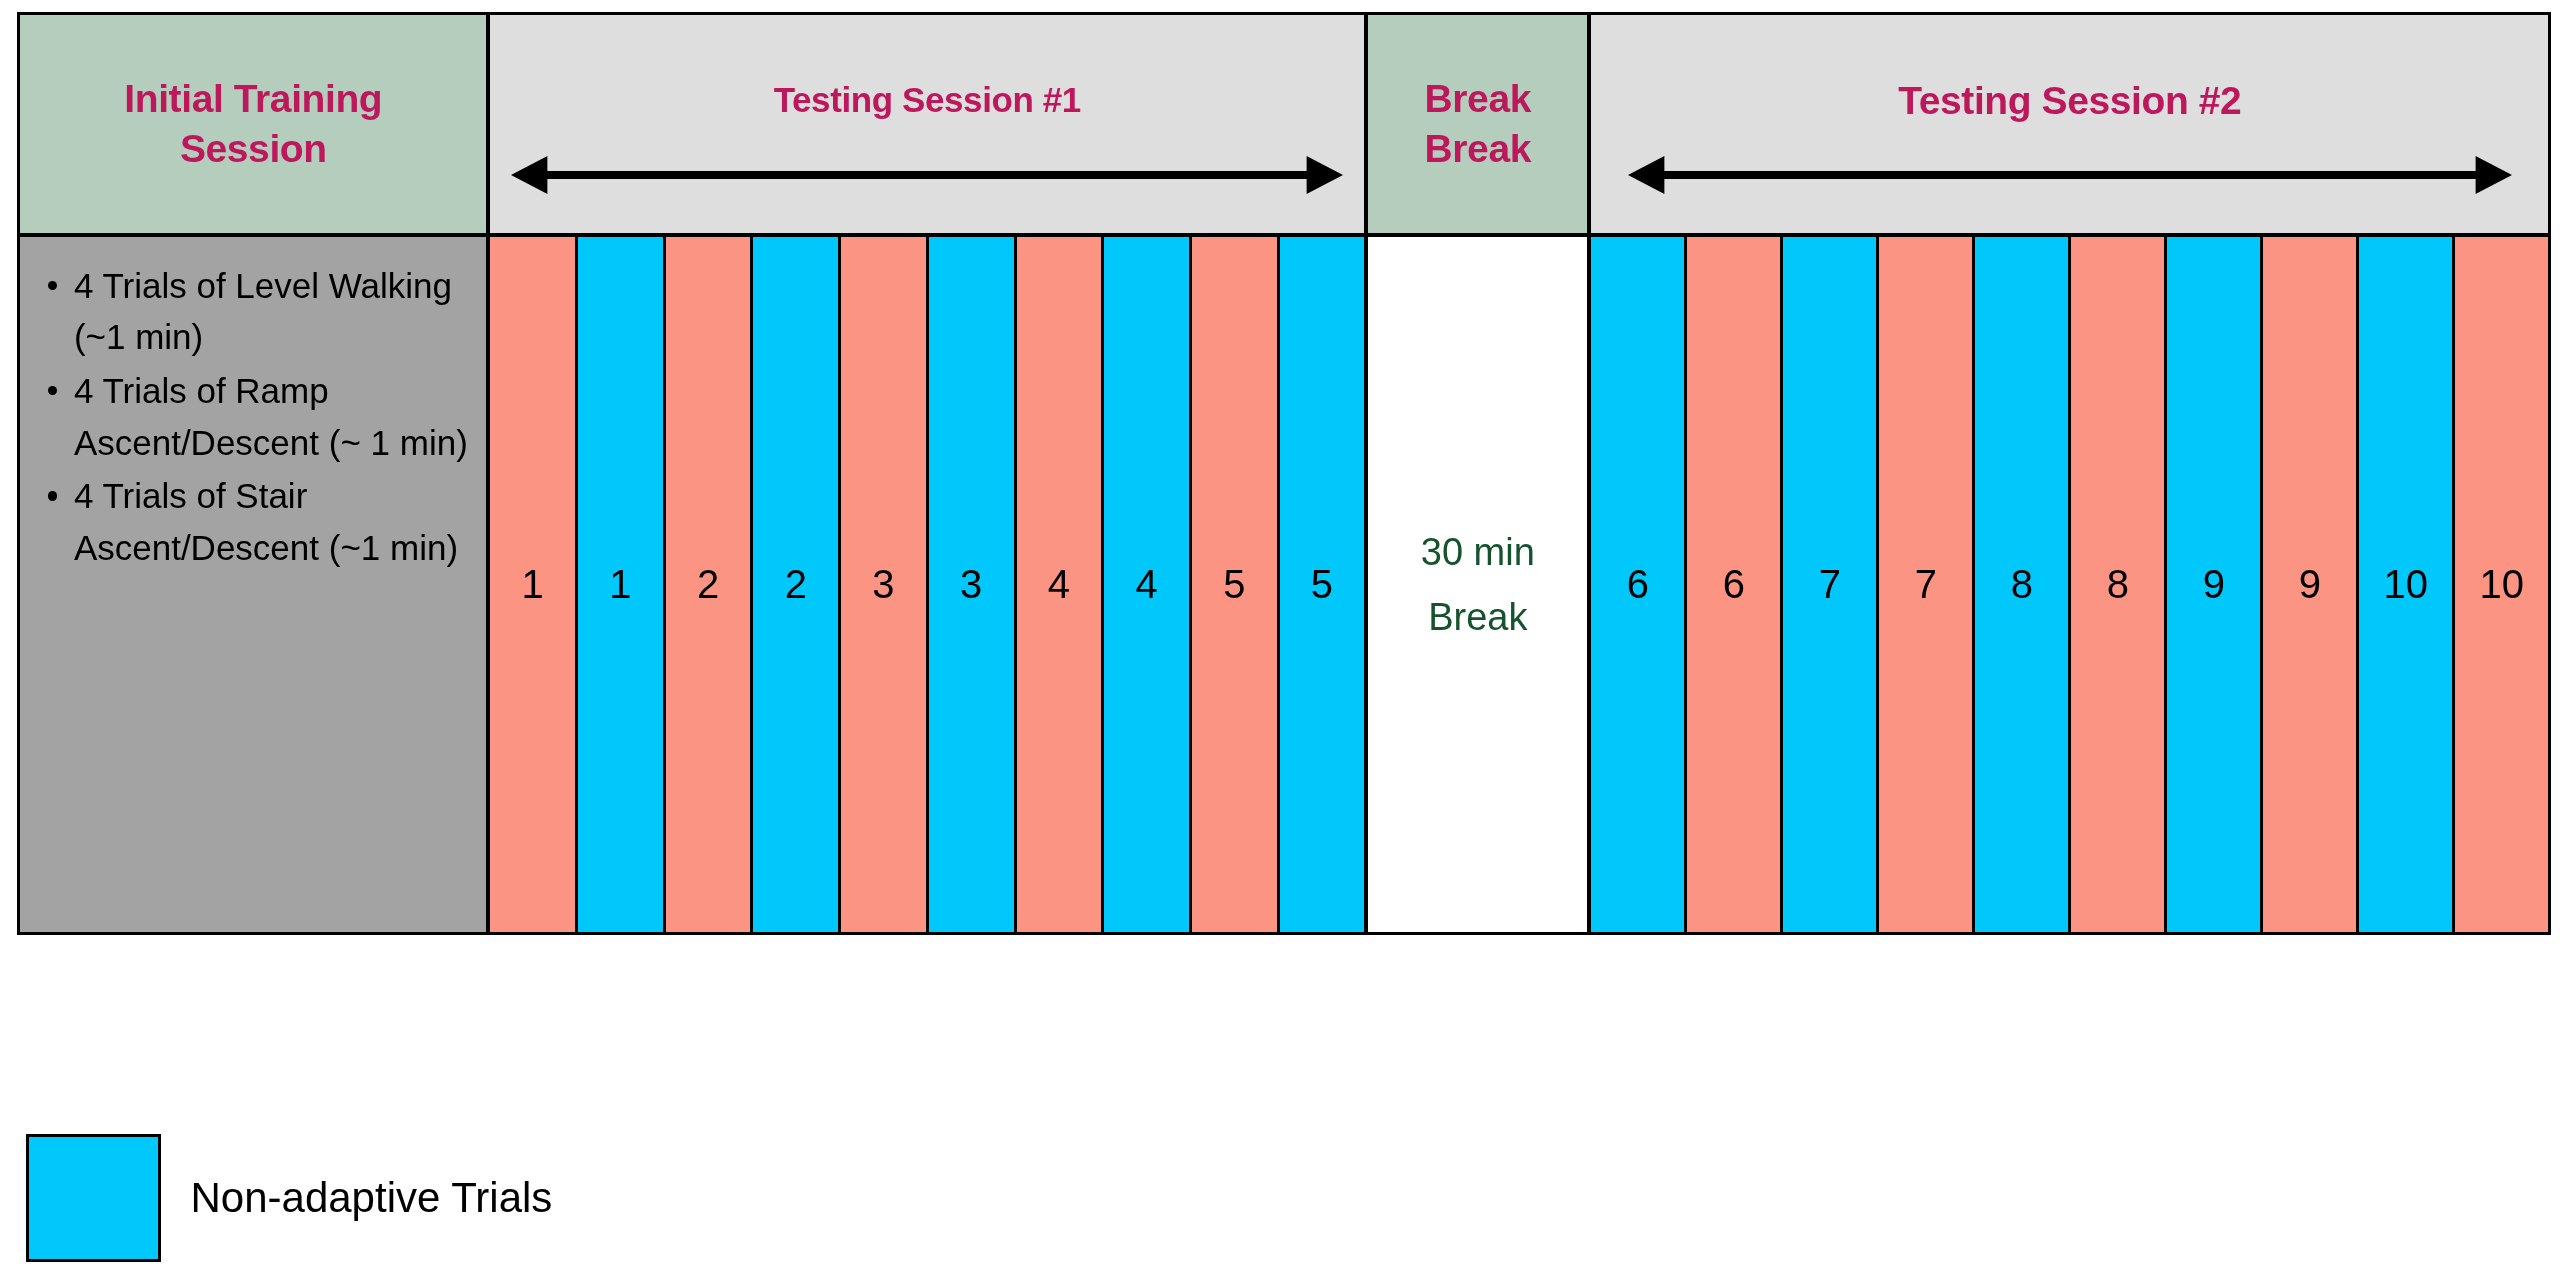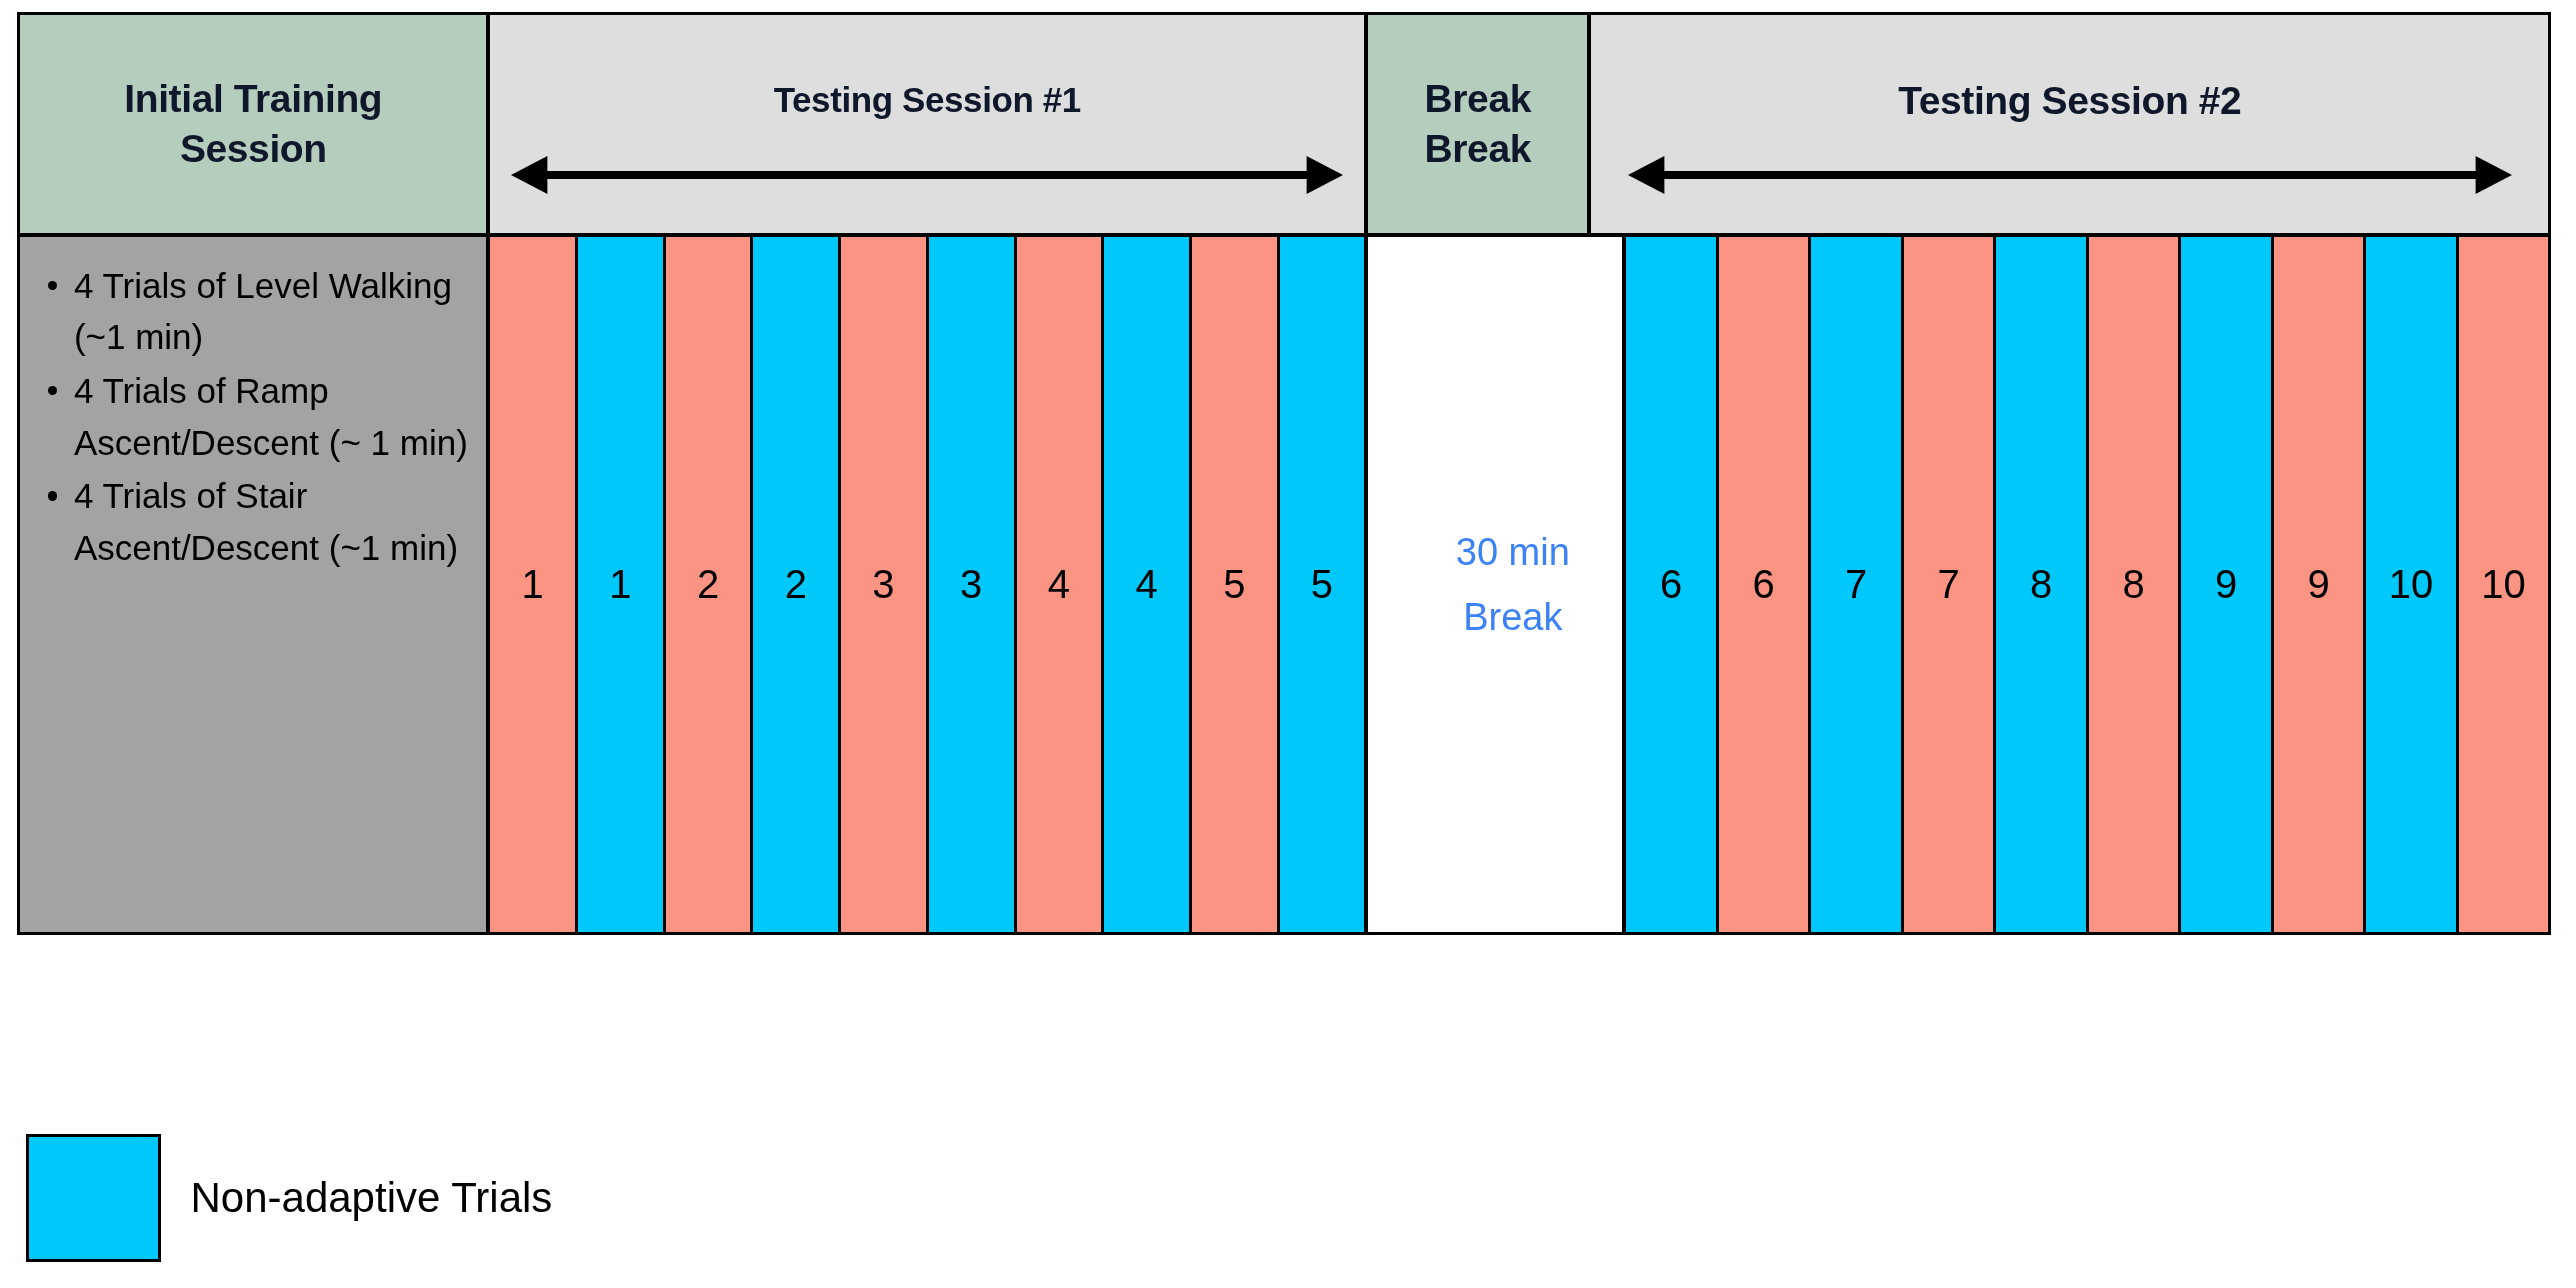--- a/index.html
+++ b/index.html
@@ -56,21 +56,21 @@
     position: relative;
   }
   .hdr-green {
     background: #b5cdbd;
   }
   .hdr-grey {
     background: #dedede;
   }
   .hdr-title {
     font-weight: bold;
-    color: #0f172a;
+    color: #be185d;
     text-align: left;
     line-height: 1.28;
     letter-spacing: -0.4px;
   }
 
   #hdr-initial-training {
     width: 470px;
     border-right: 4.3px solid #000;
     font-size: 39px;
   }
@@ -173,23 +173,22 @@
     width: 223px;
     box-sizing: border-box;
     border-right: 4.3px solid #000;
     background: #ffffff;
     display: flex;
     flex-direction: column;
     align-items: center;
     justify-content: center;
     font-size: 38px;
     line-height: 1.7;
-    color: #3b82f6;
+    color: #14532d;
     text-align: center;
-    margin-left: 35px;
   }
 
   
   #legend {
     position: absolute;
     left: 26px;
     top: 1134px;
     width: 1387px;
     height: 154px;
     display: flex;

